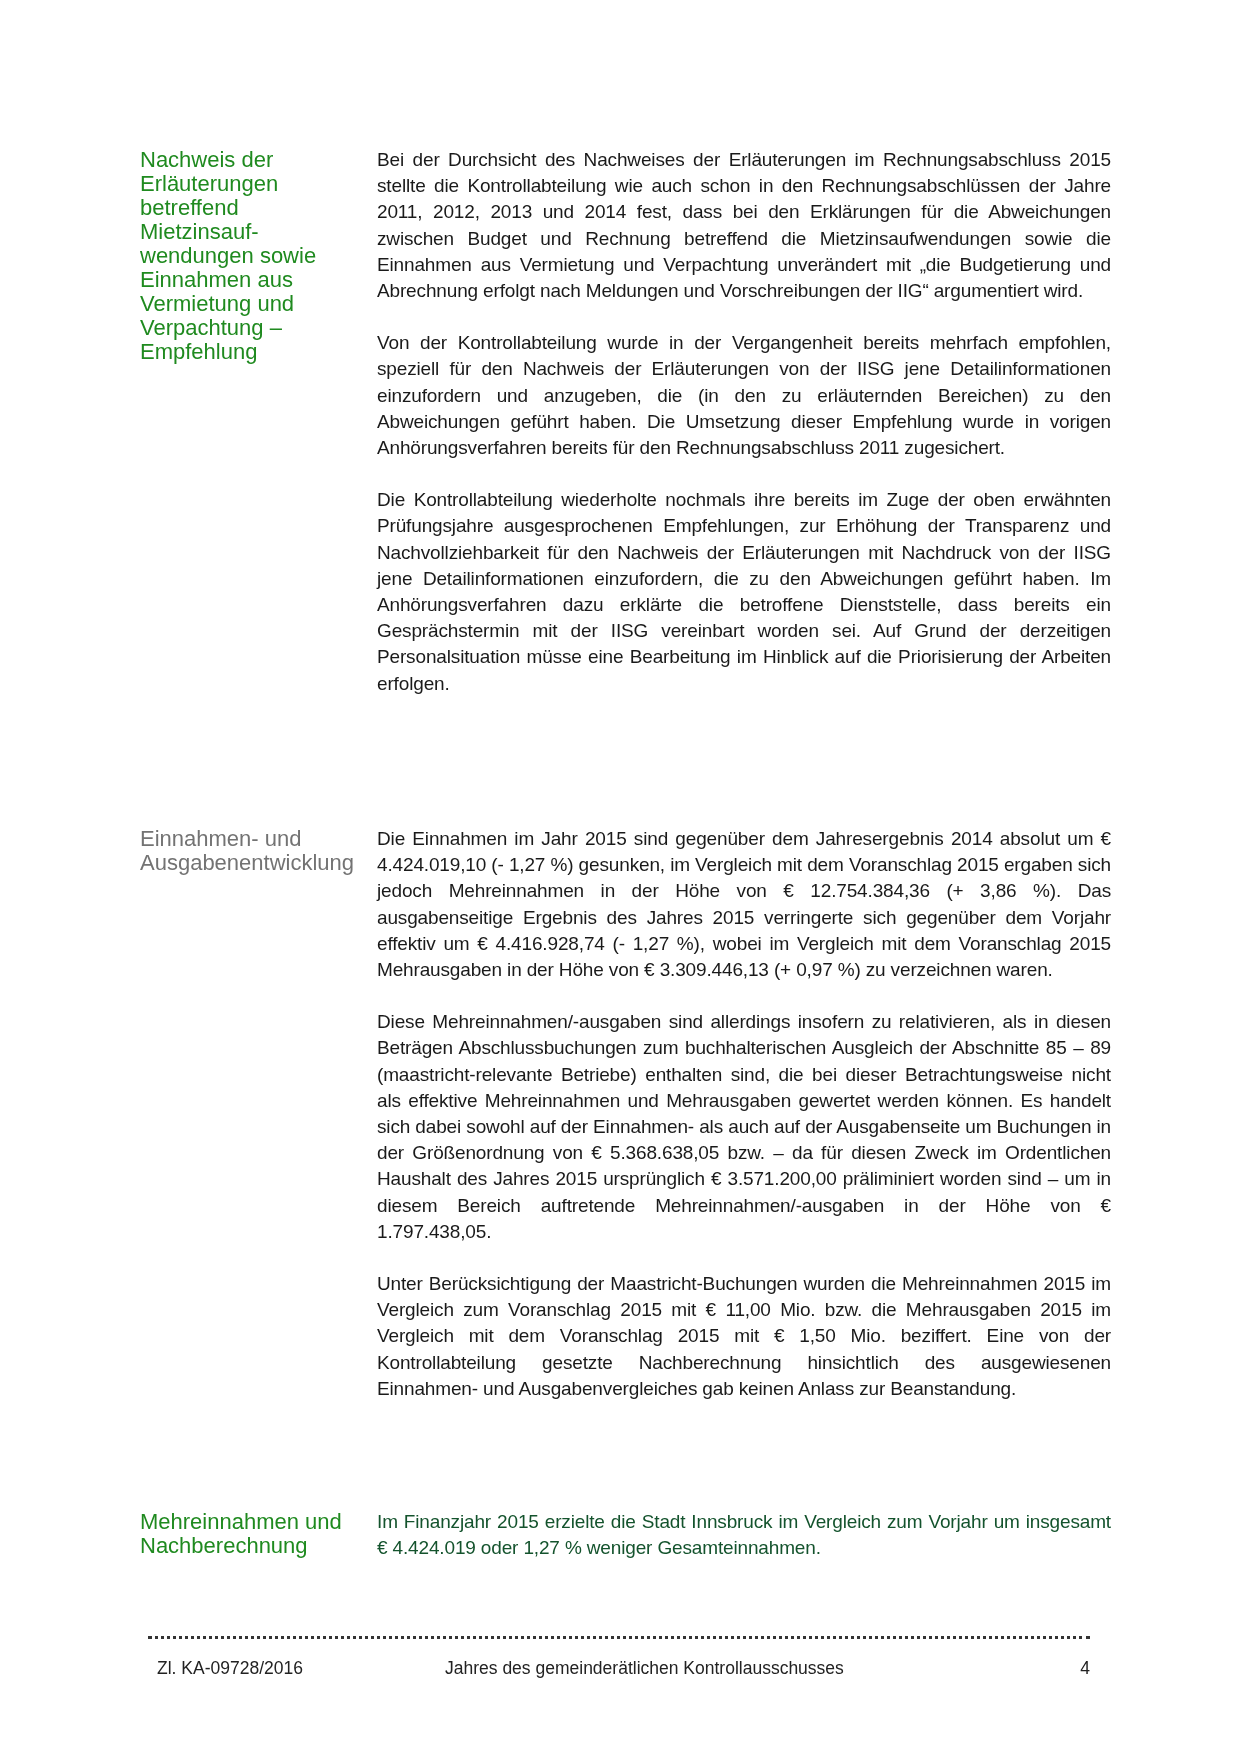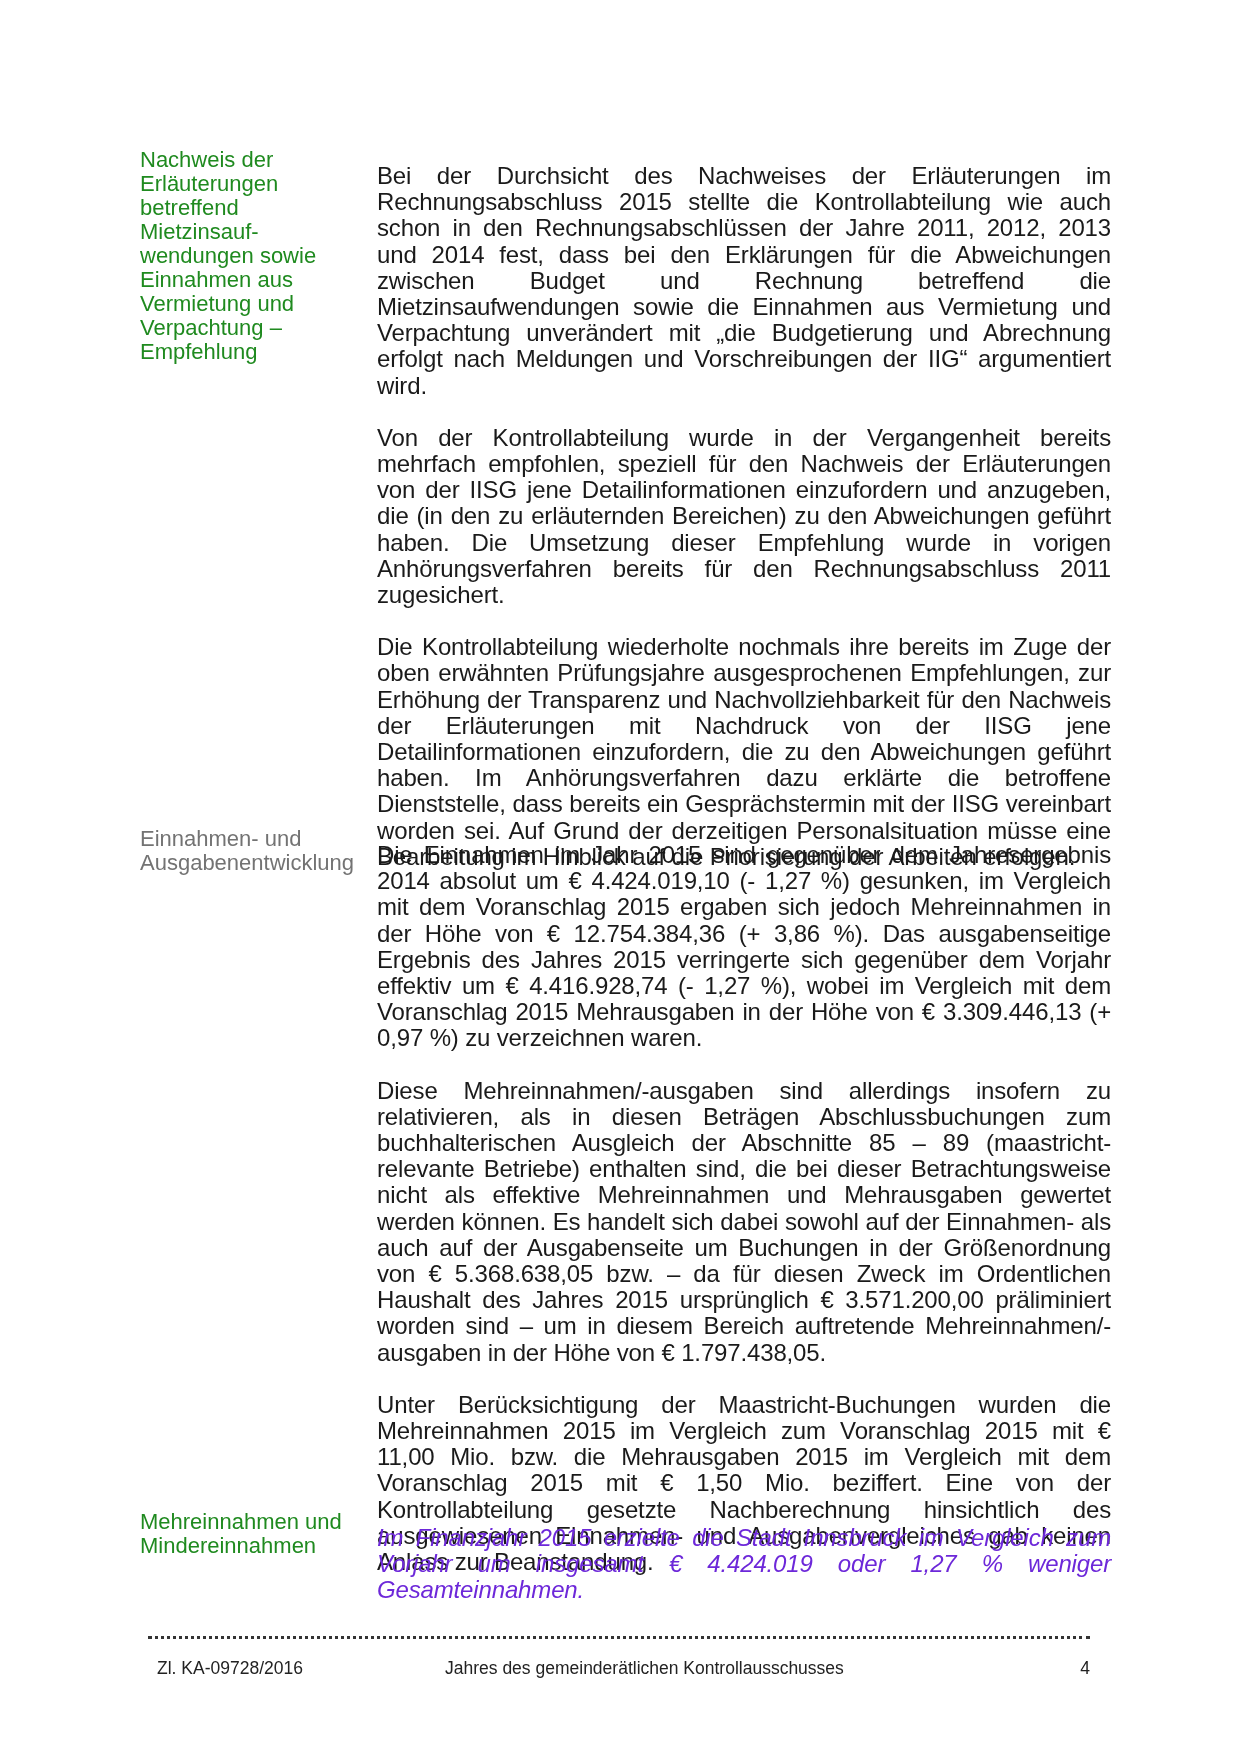--- a/index.html
+++ b/index.html
@@ -28,24 +28,24 @@
     line-height: 24px;
     color: #1f8a1f;
     white-space: pre-line;
   }
   .body-col {
     position: absolute;
     left: 377px;
     width: 734px;
   }
   .para {
-    font-size: 24px;
+    font-size: 19px;
     line-height: 26.2px;
     text-align: justify;
-    margin: 16px 0 26px 0;
+    margin: 0 0 26px 0;
     letter-spacing: -0.15px;
   }
   .footer-rule {
     position: absolute;
     left: 148px;
     top: 1636px;
     width: 942px;
     height: 0;
     border-top: 3px dotted #333;
   }
@@ -85,23 +85,23 @@
 Ausgabenentwicklung</div>
   <div class="body-col" style="top:-1px;">
     <p class="para" style="color: rgb(26, 26, 26);">Die Einnahmen im Jahr 2015 sind gegenüber dem Jahresergebnis 2014 absolut um € 4.424.019,10 (- 1,27 %) gesunken, im Vergleich mit dem Voranschlag 2015 ergaben sich jedoch Mehreinnahmen in der Höhe von € 12.754.384,36 (+ 3,86 %). Das ausgabenseitige Ergebnis des Jahres 2015 verringerte sich gegenüber dem Vorjahr effektiv um € 4.416.928,74 (- 1,27 %), wobei im Vergleich mit dem Voranschlag 2015 Mehrausgaben in der Höhe von € 3.309.446,13 (+ 0,97 %) zu verzeichnen waren.</p>
     <p class="para" style="color: rgb(26, 26, 26);">Diese Mehreinnahmen/-ausgaben sind allerdings insofern zu relativieren, als in diesen Beträgen Abschlussbuchungen zum buchhalterischen Ausgleich der Abschnitte 85 – 89 (maastricht-relevante Betriebe) enthalten sind, die bei dieser Betrachtungsweise nicht als effektive Mehreinnahmen und Mehrausgaben gewertet werden können. Es handelt sich dabei sowohl auf der Einnahmen- als auch auf der Ausgabenseite um Buchungen in der Größenordnung von € 5.368.638,05 bzw. – da für diesen Zweck im Ordentlichen Haushalt des Jahres 2015 ursprünglich € 3.571.200,00 präliminiert worden sind – um in diesem Bereich auftretende Mehreinnahmen/-ausgaben in der Höhe von € 1.797.438,05.</p>
     <p class="para" style="color: rgb(26, 26, 26);">Unter Berücksichtigung der Maastricht-Buchungen wurden die Mehreinnahmen 2015 im Vergleich zum Voranschlag 2015 mit € 11,00 Mio. bzw. die Mehrausgaben 2015 im Vergleich mit dem Voranschlag 2015 mit € 1,50 Mio. beziffert. Eine von der Kontrollabteilung gesetzte Nachberechnung hinsichtlich des ausgewiesenen Einnahmen- und Ausgabenvergleiches gab keinen Anlass zur Beanstandung.</p>
   </div>
 </div>
 
 <div class="section" style="top:1510px;">
   <div class="side-label" style="top: 0px; color: rgb(31, 138, 31);">Mehreinnahmen und
-Mindereinnahmen</div>
+Nachberechnung</div>
   <div class="body-col" style="top:-1px;">
-    <p class="para" style="color: #6d28d9; font-style: italic;">Im Finanzjahr 2015 erzielte die Stadt Innsbruck im Vergleich zum Vorjahr um insgesamt € 4.424.019 oder 1,27 % weniger Gesamteinnahmen.</p>
+    <p class="para" style="color: #14532d;">Im Finanzjahr 2015 erzielte die Stadt Innsbruck im Vergleich zum Vorjahr um insgesamt € 4.424.019 oder 1,27 % weniger Gesamteinnahmen.</p>
   </div>
 </div>
 
 <div class="footer-rule"></div>
 <div class="footer">
   <span class="ref">Zl. KA-09728/2016</span>
   <span class="title">Jahres des gemeinderätlichen Kontrollausschusses</span>
   <span class="page">4</span>
 </div>
 

